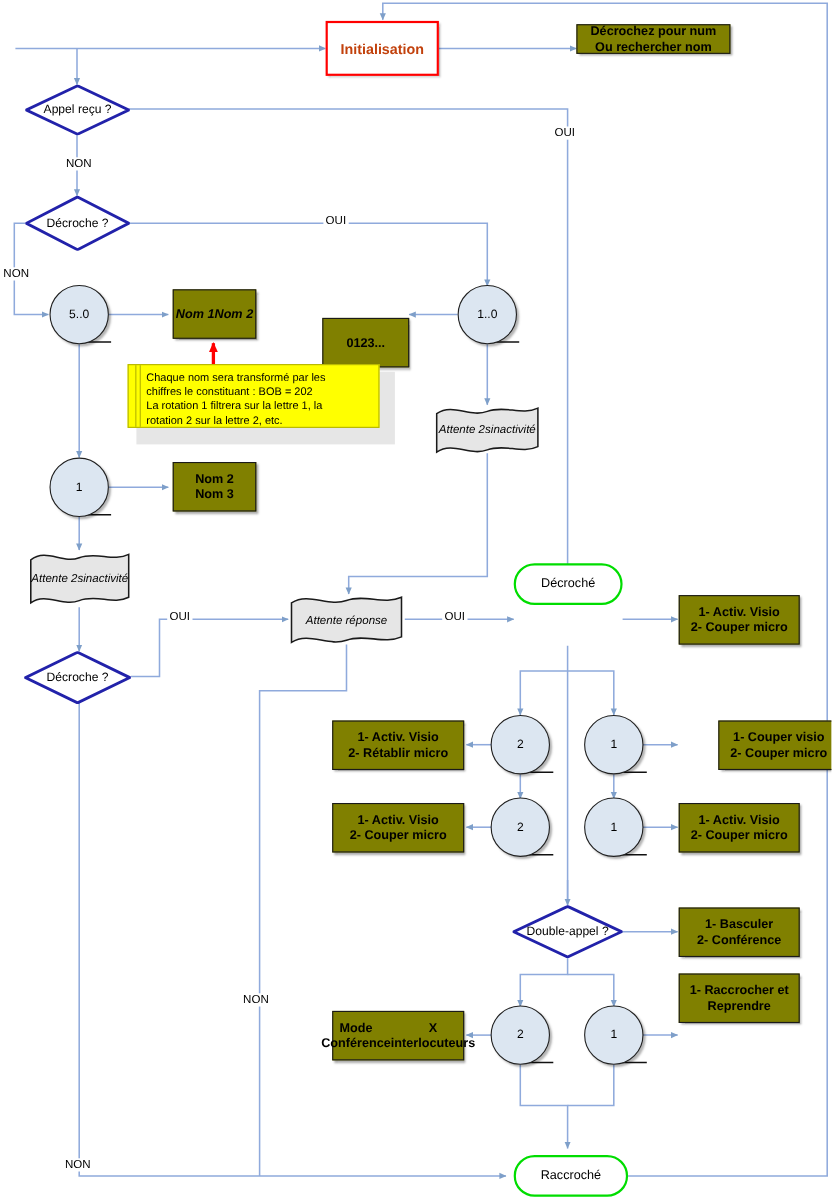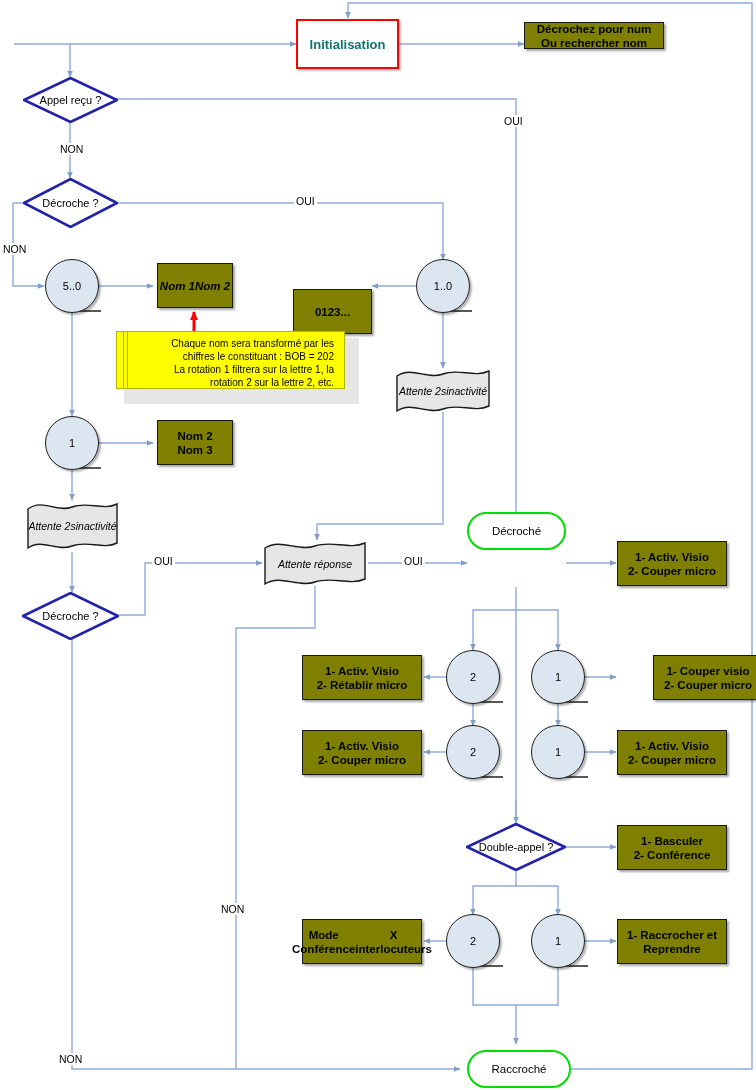--- a/index.html
+++ b/index.html
@@ -9,21 +9,21 @@
 
   .node{position:absolute;box-sizing:border-box;display:flex;align-items:center;
         justify-content:center;text-align:center;}
 
   
   .olive{background:#808000;border:1px solid #1a1a1a;color:#000;
          font-weight:bold;font-size:11.5px;line-height:14px;
          box-shadow:2px 2px 2px rgba(0,0,0,.35);}
 
   
-  .redbox{background:#fff;border:2px solid #ff0000;color:#0f766e;
+  .redbox{background:#fff;border:2px solid #ff0000;color:#c2410c;
           font-size:13px;font-weight:bold;
           box-shadow:2px 2px 2px rgba(0,0,0,.25);}
 
   
   .diamond{background:transparent;}
   .diamond .dlabel{position:absolute;left:0;top:0;width:100%;height:100%;
                    display:flex;align-items:center;justify-content:center;
                    font-size:11px;color:#000;}
   .diamond svg{position:absolute;left:0;top:0;}
 
@@ -37,21 +37,21 @@
 
   
   .doc{background:transparent;}
   .doc svg{position:absolute;left:0;top:0;}
   .doc .dlabel{position:absolute;left:0;top:0;width:100%;height:100%;
                display:flex;align-items:center;
                justify-content:center;font-style:italic;font-size:10.5px;color:#000;}
 
   
   .note{background:#ffff00;border:1px solid #b3b300;color:#000;
-        font-size:10px;line-height:13px;text-align:right;
+        font-size:10px;line-height:13px;text-align:left;
         display:block;padding:5px 10px 14px 16px;box-sizing:border-box;}
   .note .bar1{position:absolute;left:6px;top:0;bottom:0;width:1px;background:#b3b300;}
   .note .bar2{position:absolute;left:10px;top:0;bottom:0;width:1px;background:#b3b300;}
   .note-shadow{position:absolute;background:#e6e6e6;}
 
   .elabel{position:absolute;font-size:10.5px;color:#000;background:#fff;
           padding:0 2px;white-space:nowrap;}
   .l2{line-height:14px;}
 </style>
 </head>
@@ -319,21 +319,21 @@
     <span>2</span>
   </div>
   <div class="node circ" style="left:531px;top:914px;width:54px;height:54px;">
     <span>1</span>
   </div>
 
   <div class="node olive l2" style="left:302px;top:919px;width:120px;height:45px;flex-direction:row;">
     <span>Mode Conférence</span>
     <span>X interlocuteurs</span>
   </div>
-  <div class="node olive l2" style="left:617px;top:919px;width:110px;height:45px;flex-direction:column;">
+  <div class="node olive l2" style="left:617px;top:885px;width:110px;height:45px;flex-direction:column;">
     <span>1- Raccrocher et</span>
     <span>Reprendre</span>
   </div>
 
   <div class="node term" style="left:467px;top:1050px;width:104px;height:38px;">
     <span>Raccroché</span>
   </div>
 
 </div>
 

